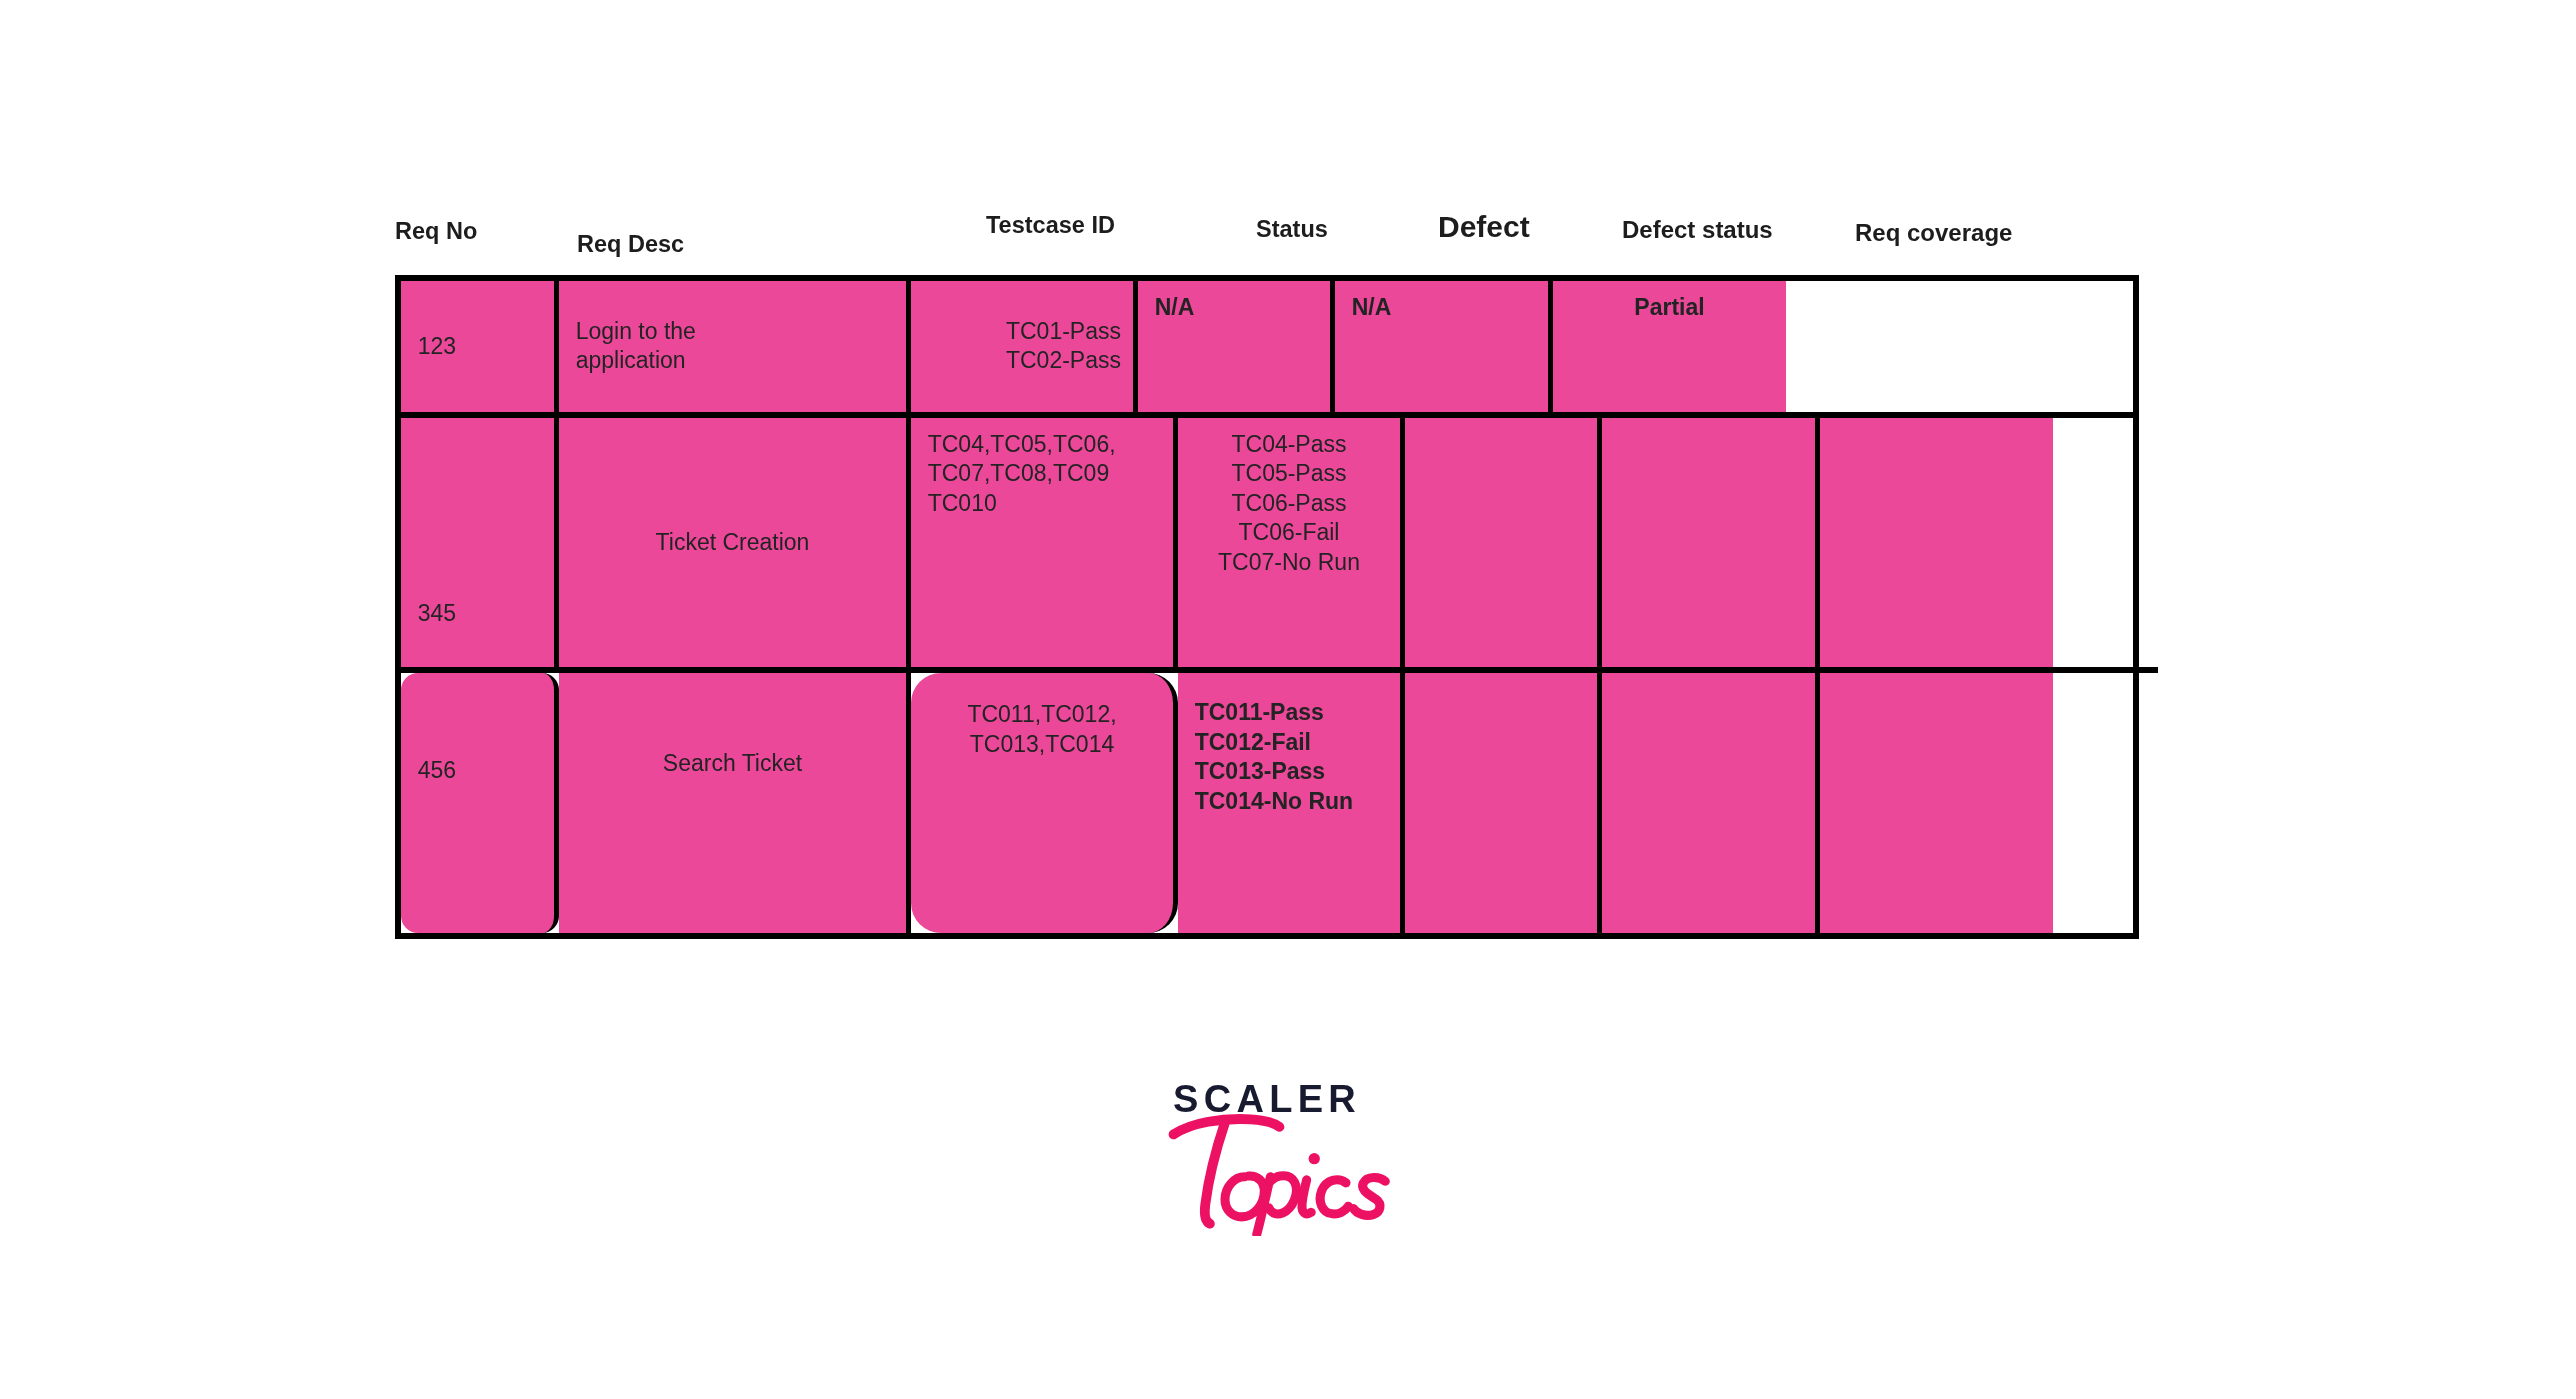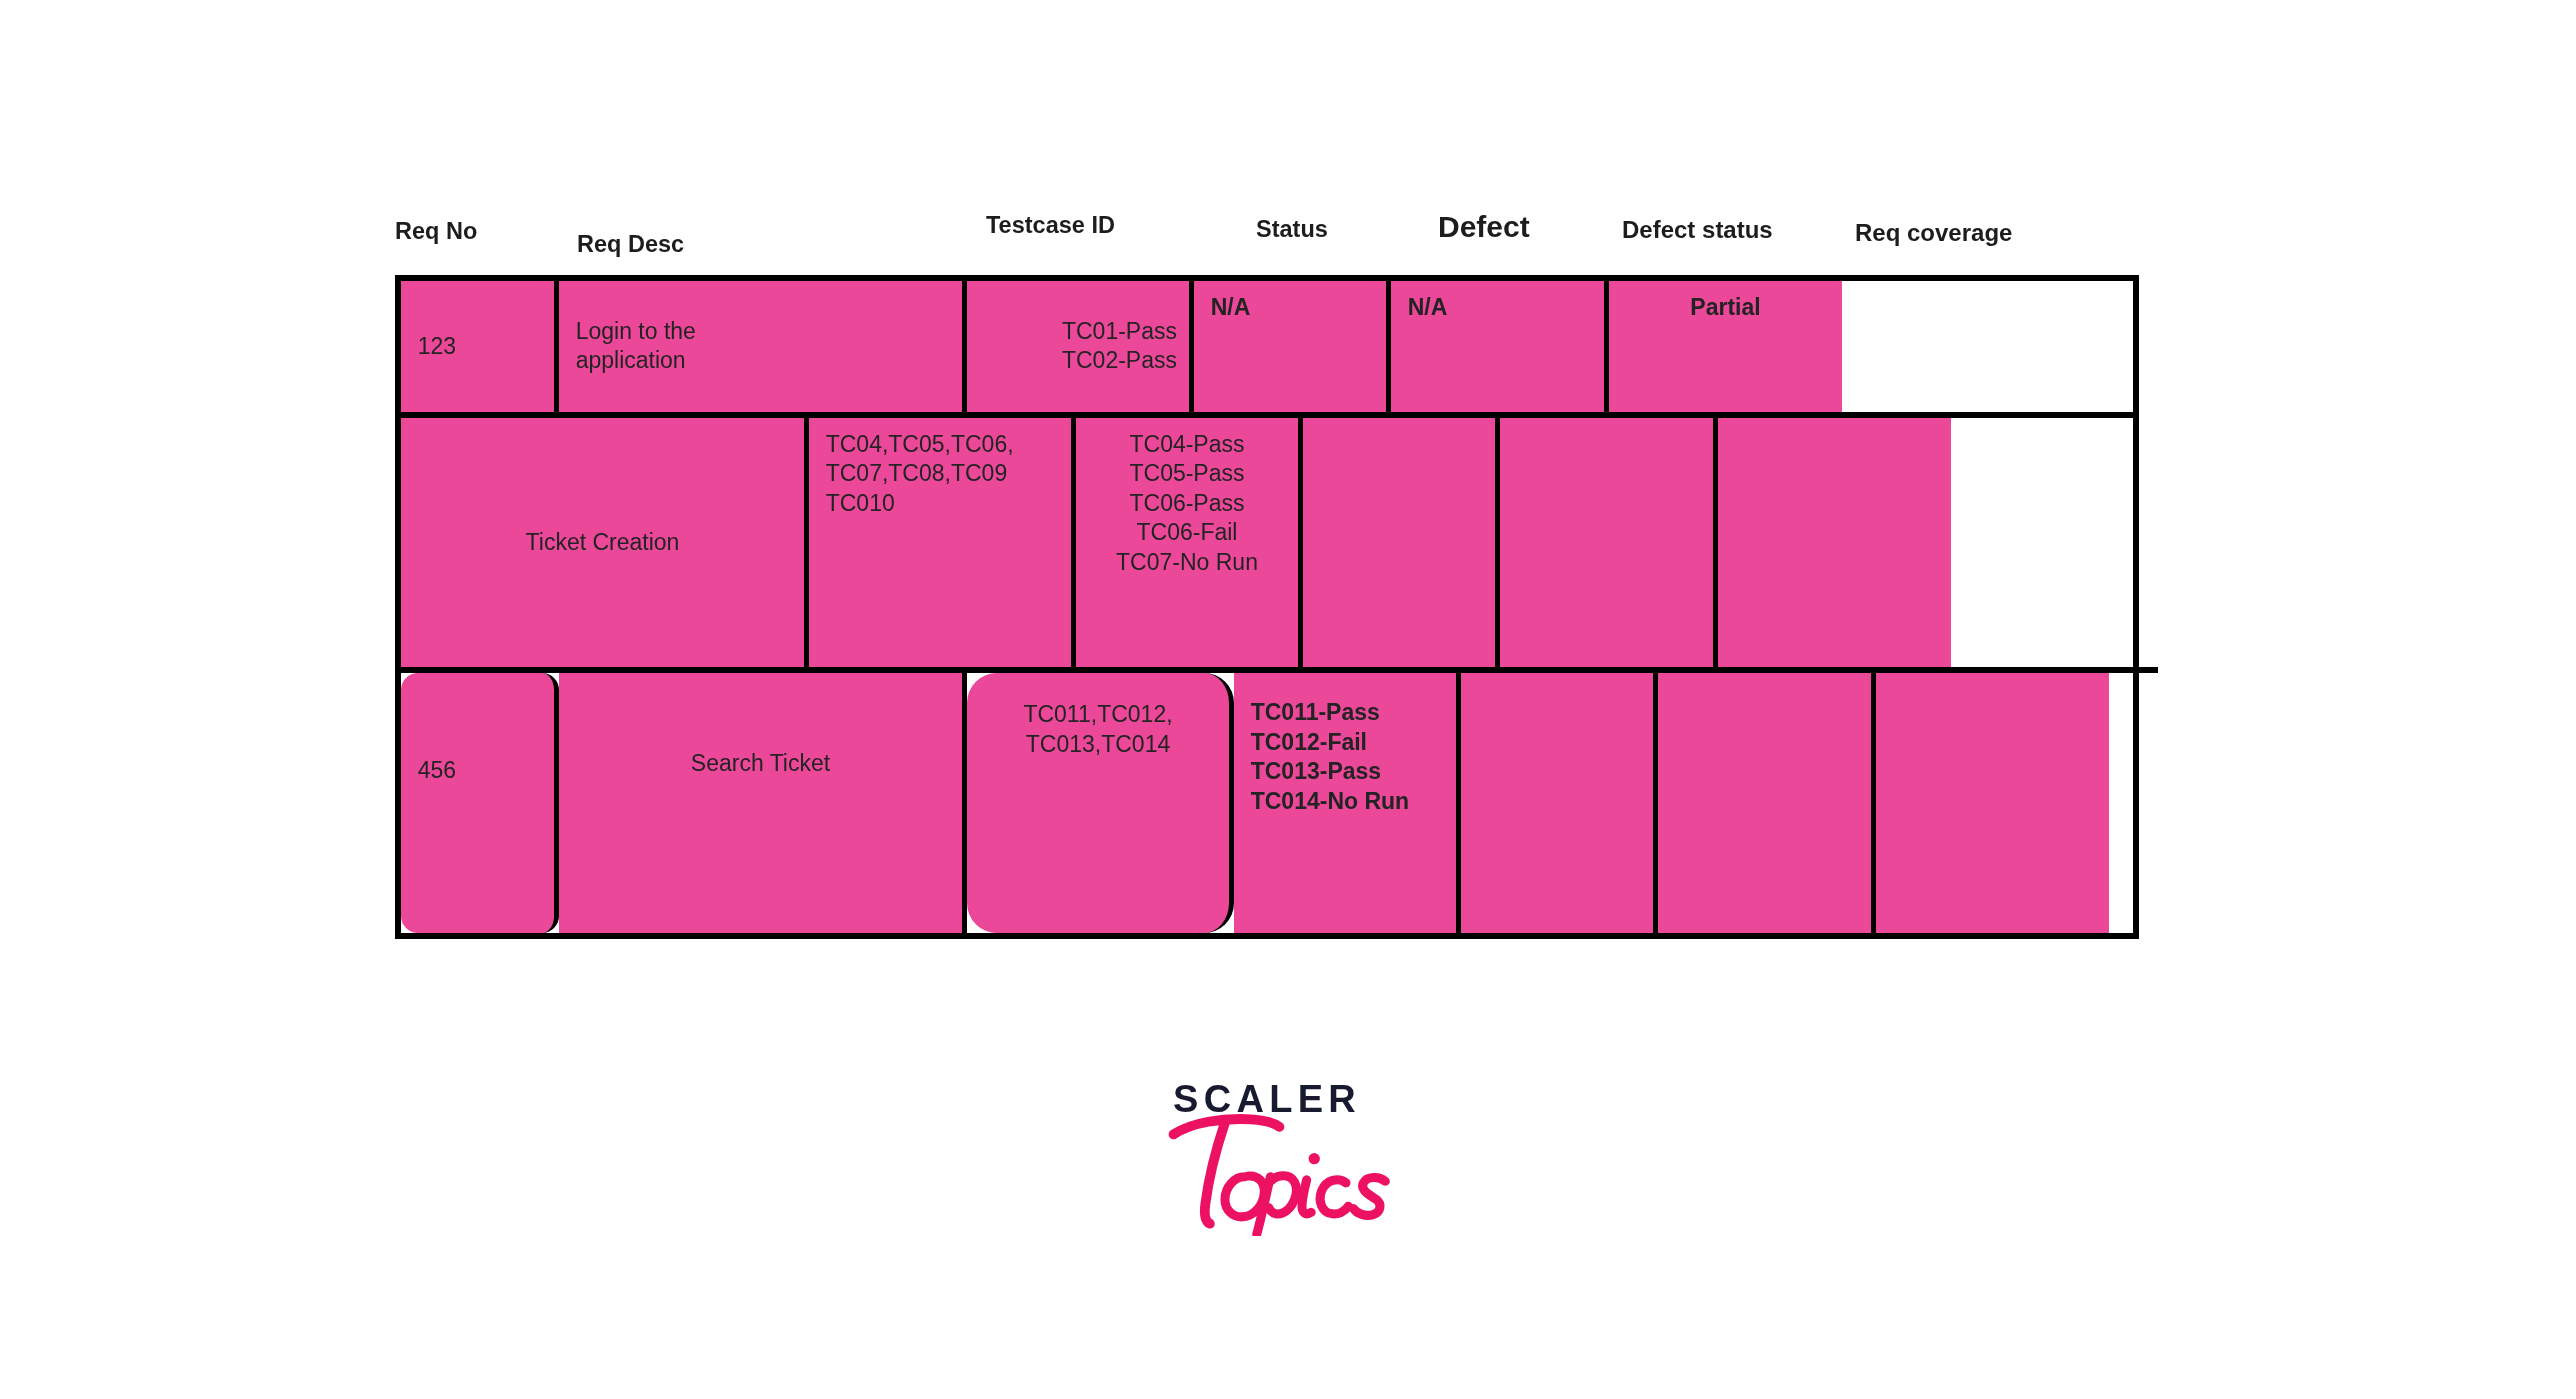--- a/index.html
+++ b/index.html
@@ -72,21 +72,21 @@
     color: #232323;
     font-size: 23px;
     line-height: 1.28;
     overflow: hidden;
     background: #ec4899;
   }
   .cell:last-child { border-right: none; }
 
   
   .c-reqno   { width: 158px; }
-  .c-reqdesc { width: 408px; }
+  .c-reqdesc { width: 352px; }
   .c-tcid    { width: 267px; }
   .c-status  { width: 227px; align-items: flex-end; }
   .c-defect  { width: 197px; }
   .c-dstatus { width: 218px; }
   .c-reqcov  { width: 233px; border-right: none; }
 
   
   .v-mid   { display: flex; flex-direction: column; justify-content: center; padding-top: 0; }
   .v-midlo { display: flex; flex-direction: column; justify-content: flex-end; padding-bottom: 39px; }
   .v-top   { padding-top: 12px; }
@@ -166,20 +166,23 @@
       </div>
       <div class="cell c-dstatus bold v-top">
         <span class="line">N/A</span>
       </div>
       <div class="cell c-reqcov bold v-top ctr">
         <span class="line">Partial</span>
       </div>
     </div>
 
     <div class="grid-row r2">
+      <div class="cell c-reqno v-midlo">
+        <span class="line reqno-txt">345</span>
+      </div>
       <div class="cell c-reqdesc v-mid ctr">
         <span class="line">Ticket Creation</span>
       </div>
       <div class="cell c-tcid v-top">
         <span class="line">TC04,TC05,TC06,</span><br>
         <span class="line">TC07,TC08,TC09</span><br>
         <span class="line">TC010</span>
       </div>
       <div class="cell c-status v-top ctr">
         <span class="line">TC04-Pass</span><br>

